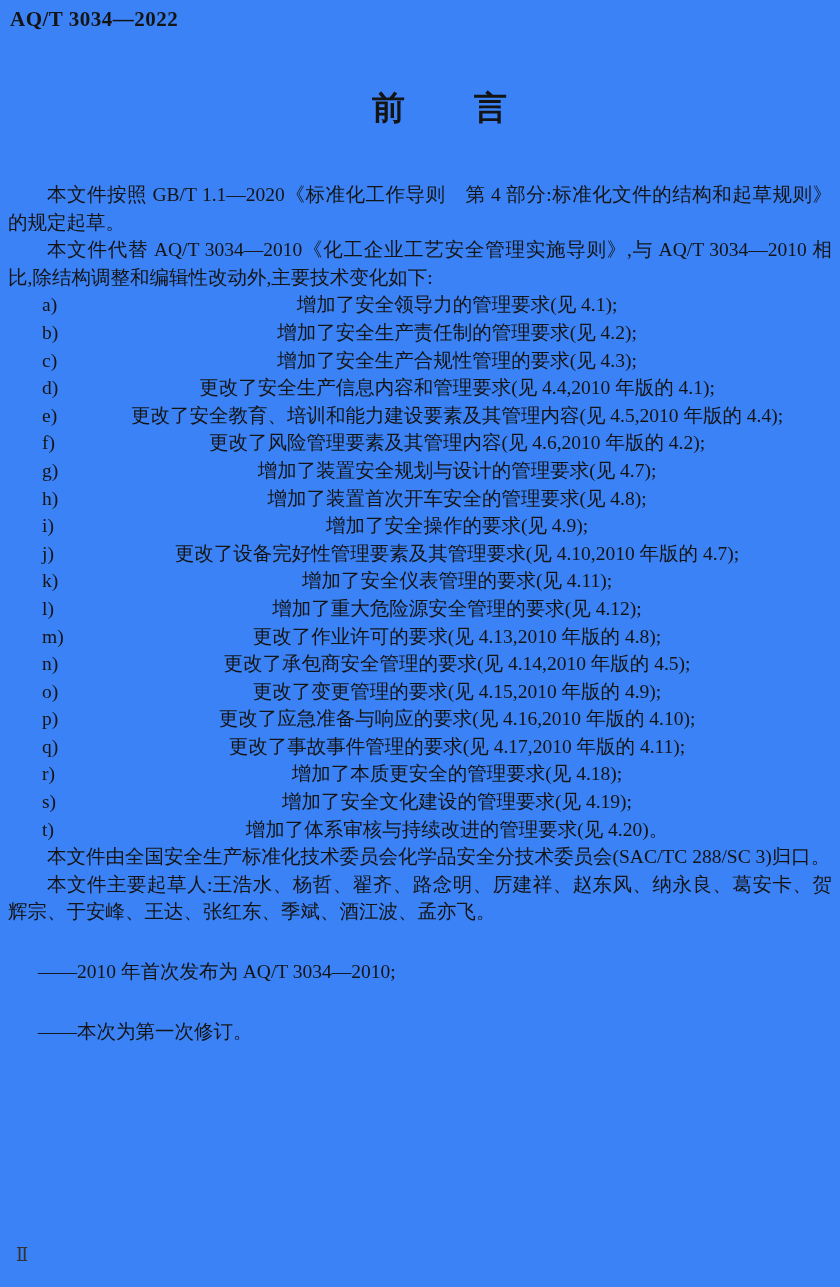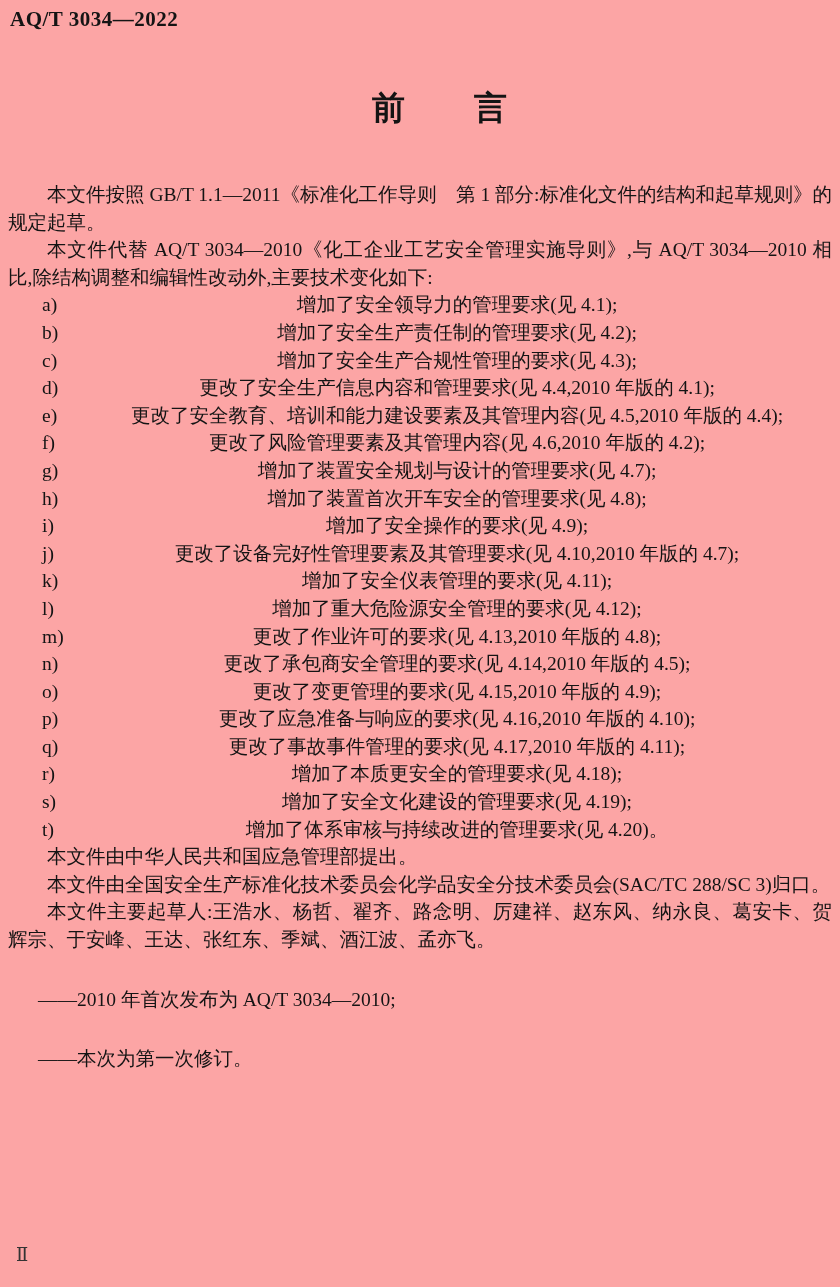--- a/index.html
+++ b/index.html
@@ -1,20 +1,20 @@
 <!DOCTYPE html>
 <html lang="zh"><head>
 <meta charset="utf-8">
 <style>
   html, body { margin: 0; padding: 0; background: #ffffff; }
   .page {
     position: relative;
     width: 840px;
     height: 1287px;
-    background: #fca5a5;
+    background: #3b82f6;
     overflow: hidden;
     font-family: "Liberation Serif", "DejaVu Serif", serif;
     color: #141414;
   }
   .doc-code {
     position: absolute;
     top: 7px;
     left: 10px;
     font-size: 21px;
     font-weight: 700;
@@ -60,21 +60,21 @@
 <body>
 
 <div class="page">
 
   <div class="doc-code">AQ/T 3034—2022</div>
 
   <h1 class="doc-title">前　　言</h1>
 
   <div class="content">
 
-    <p class="para">本文件按照 GB/T 1.1—2011《标准化工作导则　第 1 部分:标准化文件的结构和起草规则》的规定起草。</p>
+    <p class="para">本文件按照 GB/T 1.1—2020《标准化工作导则　第 4 部分:标准化文件的结构和起草规则》的规定起草。</p>
     <p class="para">本文件代替 AQ/T 3034—2010《化工企业工艺安全管理实施导则》,与 AQ/T 3034—2010 相比,除结构调整和编辑性改动外,主要技术变化如下:</p>
 
     <div class="change-list">
       <div class="change-item">
           <span class="change-label">a)</span>
           <span class="change-text">增加了安全领导力的管理要求(见 4.1);</span>
         </div>
       <div class="change-item">
           <span class="change-label">b)</span>
           <span class="change-text">增加了安全生产责任制的管理要求(见 4.2);</span>
@@ -146,21 +146,20 @@
       <div class="change-item">
           <span class="change-label">s)</span>
           <span class="change-text">增加了安全文化建设的管理要求(见 4.19);</span>
         </div>
       <div class="change-item">
           <span class="change-label">t)</span>
           <span class="change-text">增加了体系审核与持续改进的管理要求(见 4.20)。</span>
         </div>
     </div>
 
-    <p class="para">本文件由中华人民共和国应急管理部提出。</p>
     <p class="para">本文件由全国安全生产标准化技术委员会化学品安全分技术委员会(SAC/TC 288/SC 3)归口。</p>
     <p class="para">本文件主要起草人:王浩水、杨哲、翟齐、路念明、厉建祥、赵东风、纳永良、葛安卡、贺辉宗、于安峰、王达、张红东、季斌、酒江波、孟亦飞。</p>
 
     <div class="history-line">——2010 年首次发布为 AQ/T 3034—2010;</div>
     <div class="history-line">——本次为第一次修订。</div>
 
   </div>
 
   <div class="page-num">Ⅱ</div>
 

